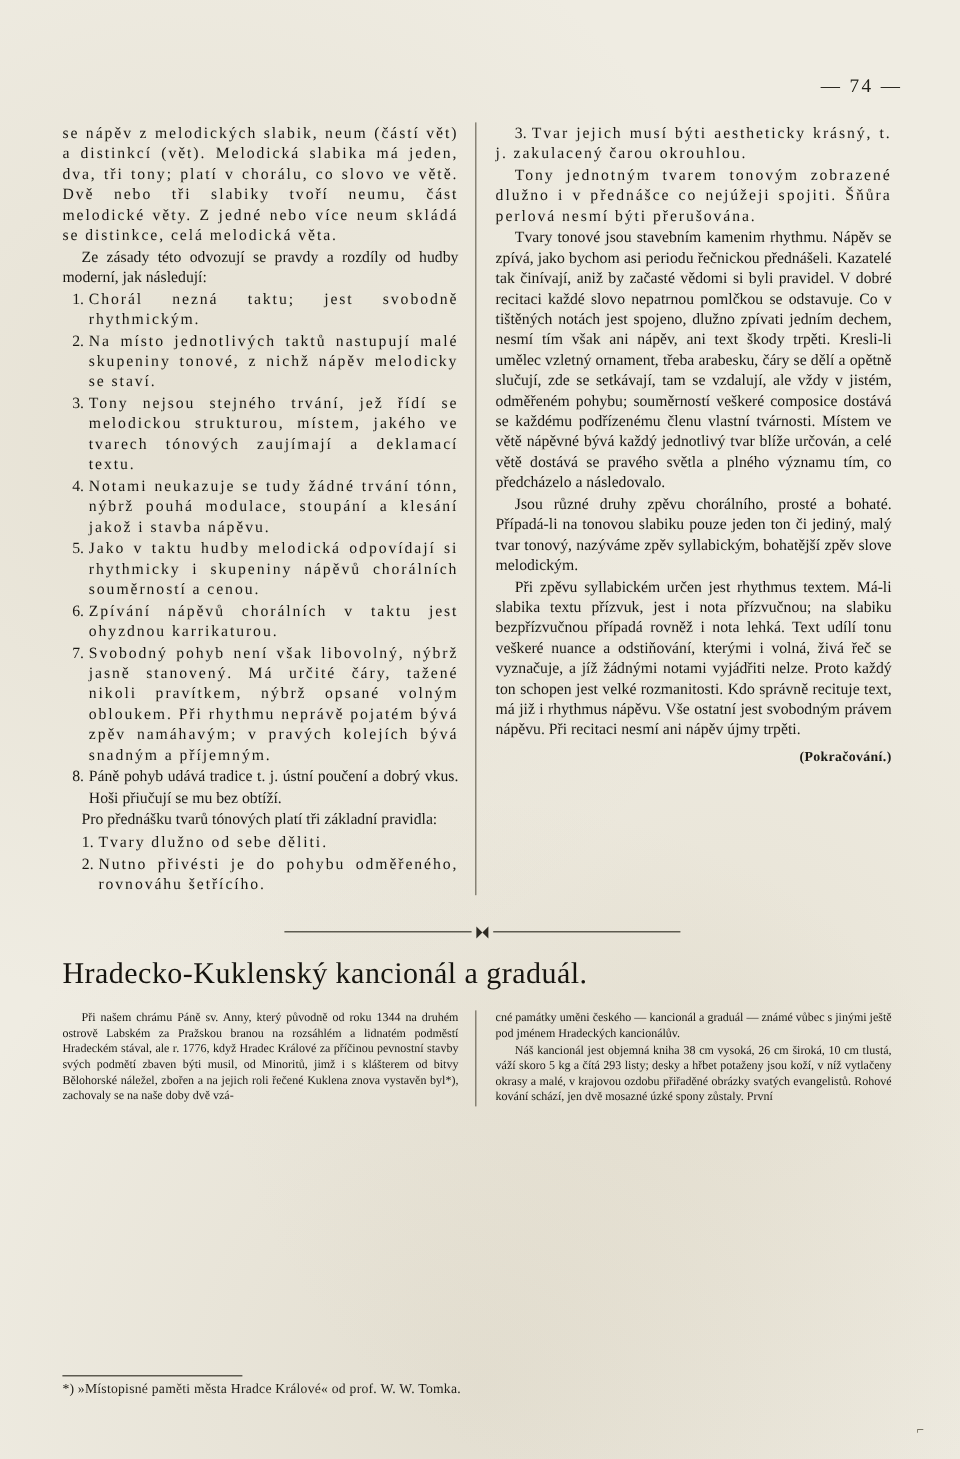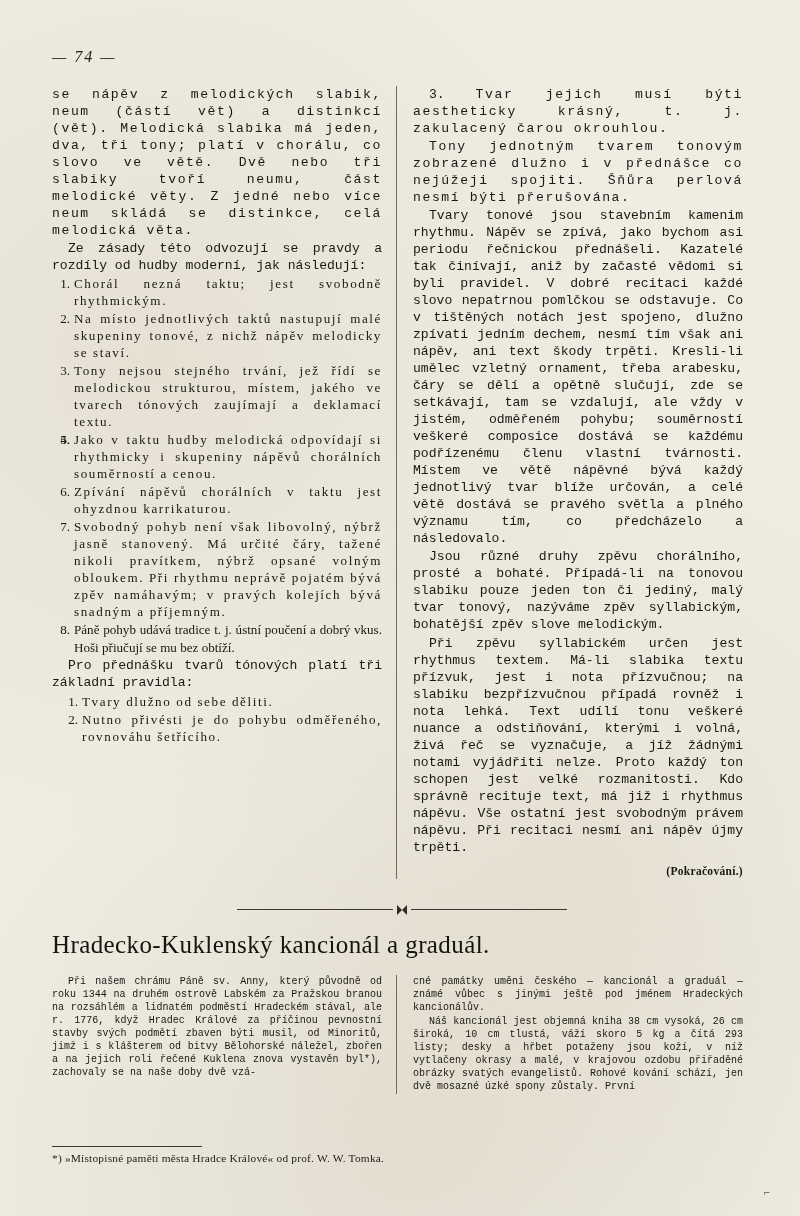--- a/index.html
+++ b/index.html
@@ -21,27 +21,26 @@
     overflow: hidden;
   }
   .paper-inner {
     position: absolute;
     left: 52px;
     top: 36px;
     width: 700px;
     height: 1150px;
   }
   .page-number {
-    text-align: left;
+    text-align: right;
     font-size: 16px;
     letter-spacing: 2px;
-    margin-top: 12px;
+    margin-top: 28px;
     margin-bottom: 20px;
     color: #222018;
-    font-style: italic;
   }
   .columns {
     display: flex;
     flex-direction: row;
     align-items: stretch;
     position: relative;
   }
   .col {
     width: 330px;
     font-size: 13.1px;
@@ -52,21 +51,20 @@
   .col.left {
     padding-right: 14px;
     border-right: 1px solid #6f6a5c;
   }
   .col.right {
     padding-left: 16px;
   }
   p {
     margin: 0 0 1px 0;
     text-indent: 16px;
-    font-family: Liberation Mono, monospace;
   }
   p.noindent { text-indent: 0; }
   .sp { letter-spacing: 1.6px; }
   .list {
     margin: 0;
     padding: 0;
     list-style: none;
   }
   .list li {
     position: relative;
@@ -181,20 +179,21 @@
           <li>
             <span class="num">2.</span>
             <span class="sp">Na místo jednotlivých taktů nastupují malé skupeniny tonové, z nichž nápěv melodicky se staví.</span>
           </li>
           <li>
             <span class="num">3.</span>
             <span class="sp">Tony nejsou stejného trvání, jež řídí se melodickou strukturou, místem, jakého ve tvarech tónových zaujímají a deklamací textu.</span>
           </li>
           <li>
             <span class="num">4.</span>
+            <span class="sp">Notami neukazuje se tudy žádné trvání tónn, nýbrž pouhá modulace, stoupání a klesání jakož i stavba nápěvu.</span>
           </li>
           <li>
             <span class="num">5.</span>
             <span class="sp">Jako v taktu hudby melodická odpovídají si rhythmicky i skupeniny nápěvů chorálních souměrností a cenou.</span>
           </li>
           <li>
             <span class="num">6.</span>
             <span class="sp">Zpívání nápěvů chorálních v taktu jest ohyzdnou karrikaturou.</span>
           </li>
           <li>

